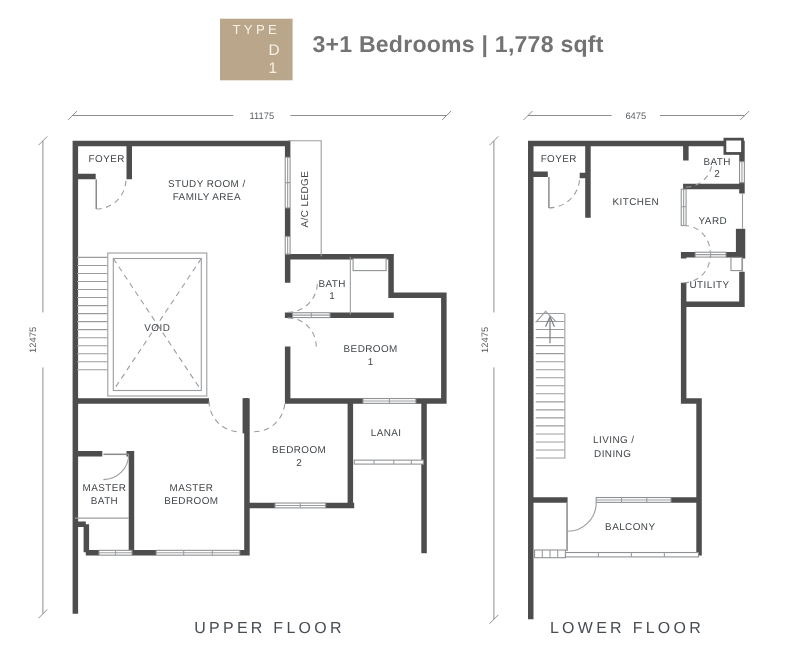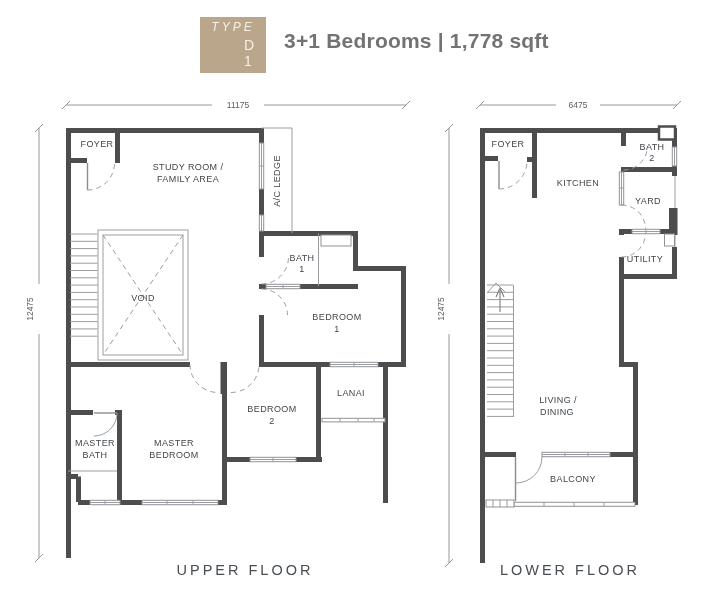--- a/index.html
+++ b/index.html
@@ -1,20 +1,20 @@
 <!DOCTYPE html>
 <html><head>
 <meta charset="utf-8">
 <style>
   html,body{margin:0;padding:0;background:#fff;}
   .canvas{position:relative;width:716px;height:600px;background:#ffffff;overflow:hidden;
           font-family:"Liberation Sans",sans-serif;}
   .badge{position:absolute;left:200px;top:17px;width:66px;height:56px;background:#b9a68b;
          color:#f7f1e5;display:flex;flex-direction:column;align-items:center;justify-content:center;}
-  .badge-line1{font-size:12px;letter-spacing:3px;line-height:1.15;font-style:italic;}
+  .badge-line1{font-size:12px;letter-spacing:3px;line-height:1.15;}
   .badge-line2{font-size:14px;letter-spacing:3px;line-height:1.15;margin-top:2px;margin-left:44px;}
   .title{position:absolute;left:284px;top:29px;font-size:21px;font-weight:bold;color:#737373;
          letter-spacing:0.2px;white-space:nowrap;}
   svg{position:absolute;left:0;top:0;}
   .wall{stroke:#4d4d4d;stroke-width:5;fill:none;}
   .thin{stroke:#9a9da0;stroke-width:1;fill:none;}
   .fixture{stroke:#8f9295;stroke-width:1;fill:#ffffff;}
   .winr{stroke:#8f9295;stroke-width:1;fill:#ffffff;}
   .dash{stroke:#9a9da0;stroke-width:1;fill:none;stroke-dasharray:5 4;}
   .arc-solid{stroke:#9a9da0;stroke-width:1;fill:none;}

